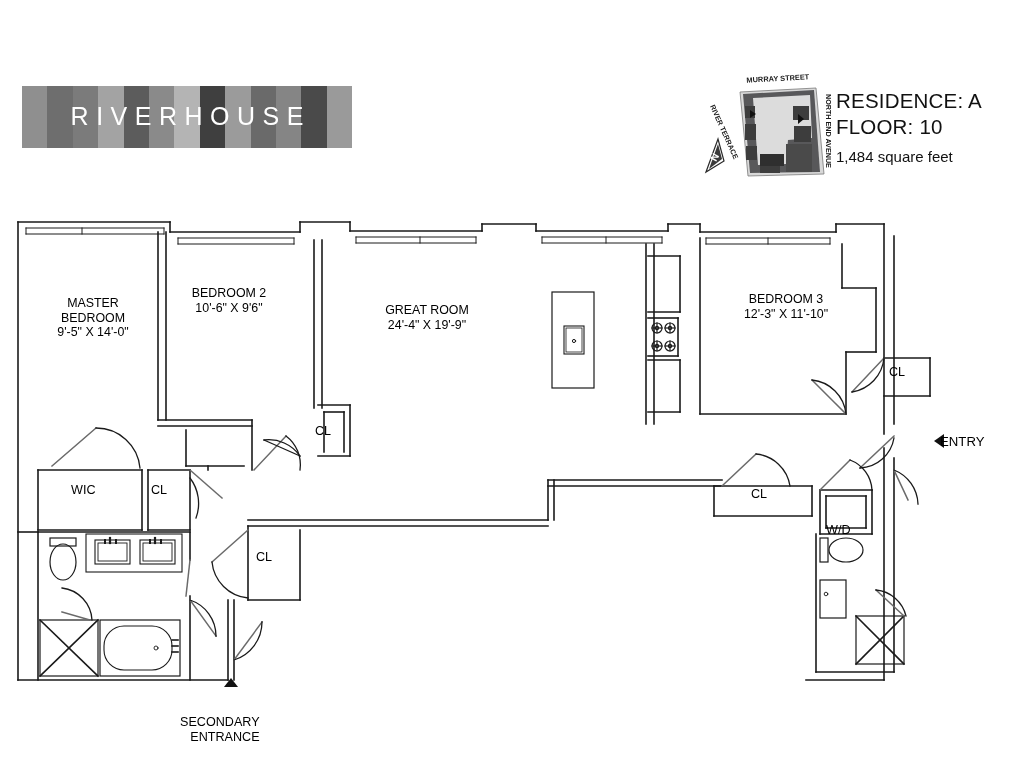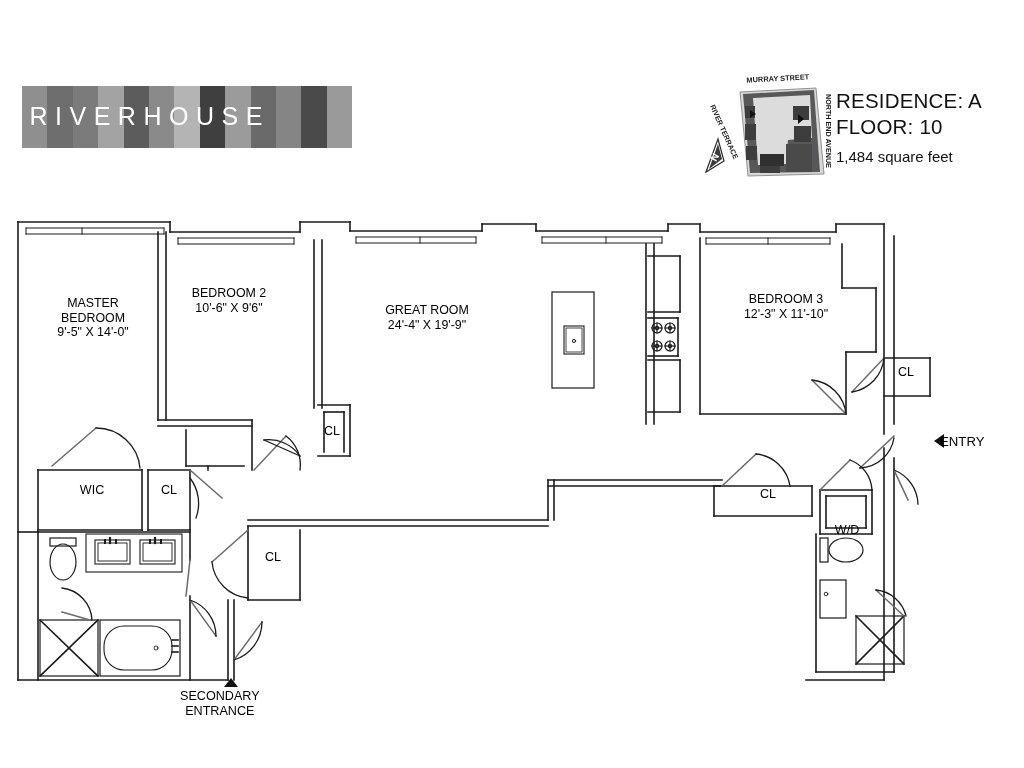--- a/index.html
+++ b/index.html
@@ -29,20 +29,21 @@
     display: flex;
   }
   #logo-bars span { height: 100%; }
   #logo-text {
     position: absolute;
     inset: 0;
     color: #ffffff;
     display: flex;
     flex-direction: column;
     justify-content: center;
+    align-items: center;
     line-height: 1.0;
   }
   #logo-line1 {
     font-size: 25px;
     letter-spacing: 7.5px;
     font-weight: 400;
     text-indent: 7.5px;
     padding-bottom: 2px;
   }
   #logo-line2 {
@@ -105,39 +106,38 @@
     white-space: nowrap;
     font-size: 12.4px;
   }
   .roomlabel .nm { display: block; }
   .roomlabel .dim { display: block; }
 
   .cl-label {
     position: absolute;
     font-size: 12.6px;
     color: #000;
-    text-align: center;
     white-space: nowrap;
   }
 
   #entry-label {
     position: absolute;
     left: 940px;
     top: 434px;
     font-size: 13.2px;
     color: #000;
     white-space: nowrap;
   }
   #sec-entrance-label {
     position: absolute;
     left: 180px;
-    top: 689px;
+    top: 715px;
     font-size: 12.6px;
     color: #000;
-    text-align: center;
+    text-align: right;
     line-height: 1.16;
     white-space: nowrap;
   }
 </style>
 </head>
 <body>
 
 <div id="logo-block">
   <div id="logo-bars">
       <span style="background: rgb(143, 143, 143); flex: 1 1 0px;"></span>

